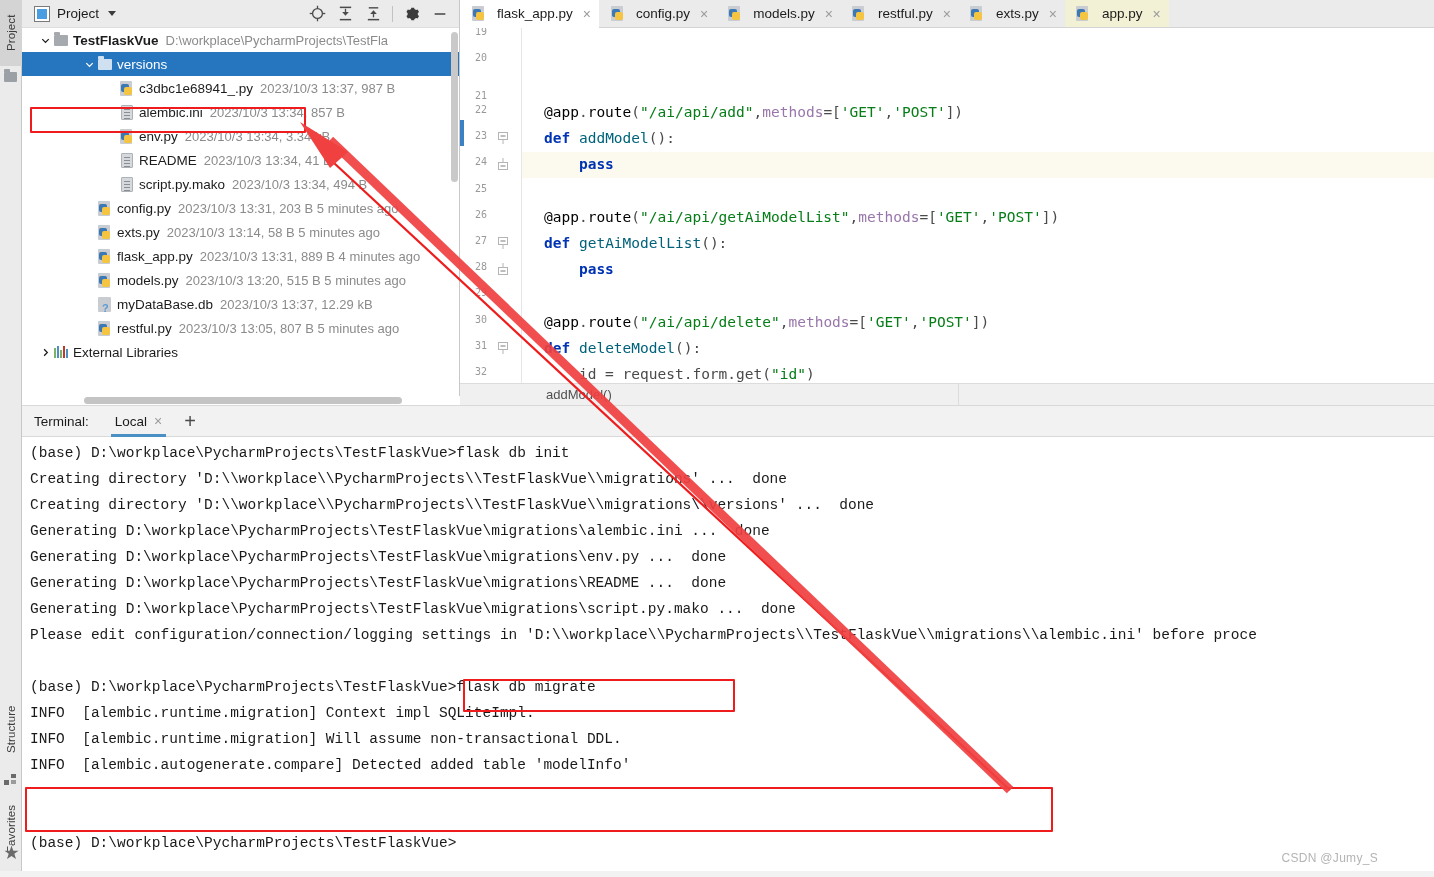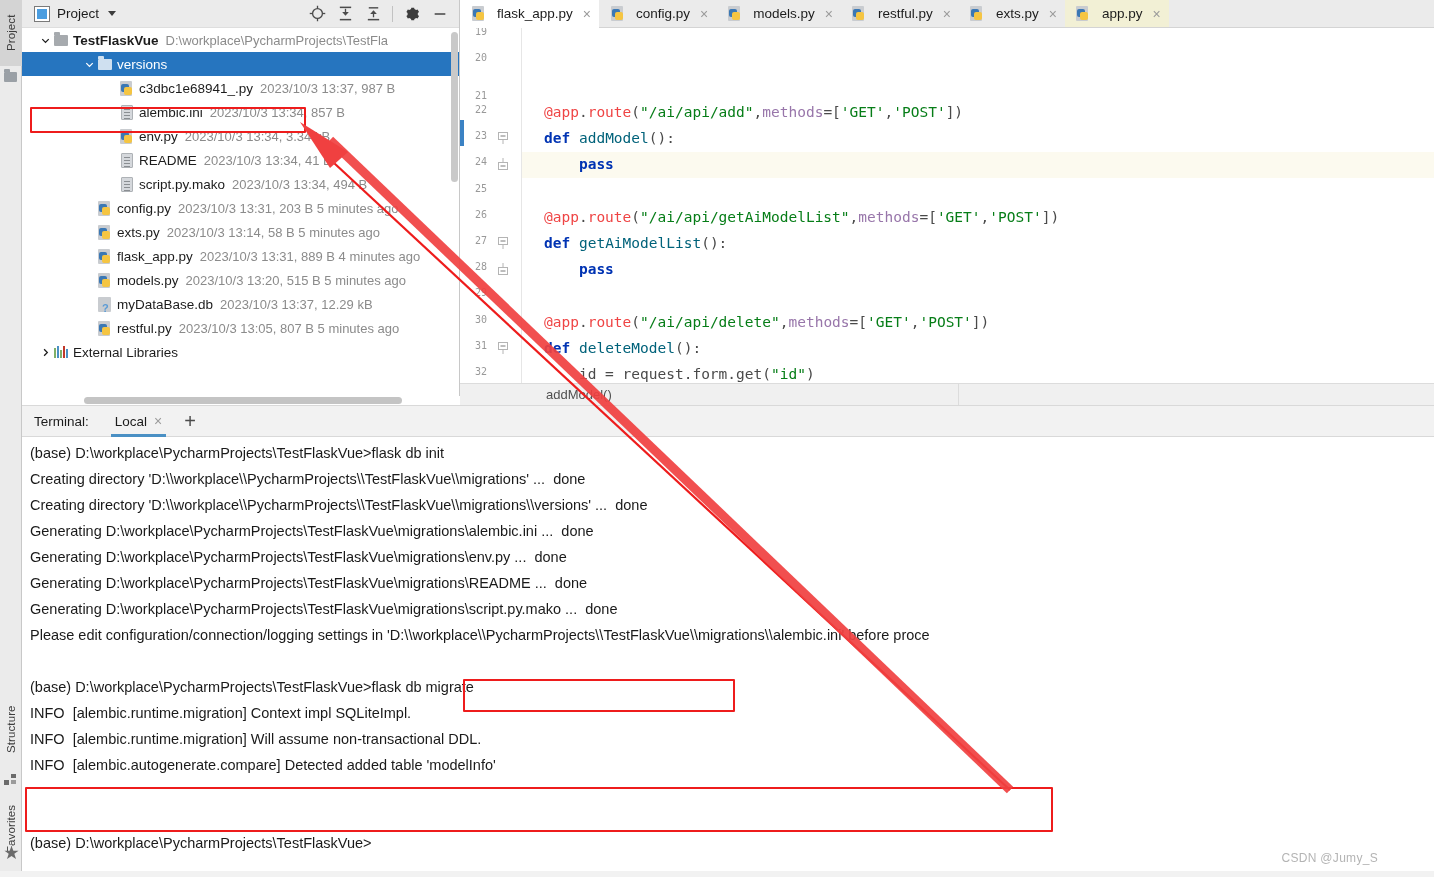--- a/index.html
+++ b/index.html
@@ -141,21 +141,21 @@
     position:absolute; left:38px; width:11px; height:11px;
   }
   .code-area { position:absolute; left:62px; top:0; right:0; height:360px; }
   .cl {
     position:absolute; left:22px; white-space:pre;
     font-family:"DejaVu Sans Mono", monospace; font-size:14.5px; color:#000000;
   }
   .hl-line { position:absolute; left:0; right:0; height:26px; background:#fcfaef; }
   .caret-col { position:absolute; left:0; top:92px; width:4px; height:26px; background:#3b82c4; }
   .tk-dec { color:#9876aa; }
-  .tk-dec2 { color:#ef4444; }
+  .tk-dec2 { color:#000000; }
   .tk-kw { color:#0033b3; font-weight:bold; }
   .tk-fn { color:#00627a; }
   .tk-str { color:#067d17; }
   .tk-gray { color:#4a4a4a; }
 
   .breadcrumb {
     position:absolute; left:0; bottom:0; width:974px; height:22px; background:#f0f0f0;
     border-top:1px solid #dcdcdc; display:flex; align-items:center;
   }
   .breadcrumb .crumb { font-size:13px; color:#505050; margin-left:86px; }
@@ -171,21 +171,21 @@
   .term-tab {
     display:flex; align-items:center; gap:7px; padding:0 10px; height:31px;
     font-size:13.5px; color:#1c1c1c; position:relative;
   }
   .term-tab.active::after { content:''; position:absolute; left:6px; right:6px; bottom:0; height:3px; background:#4a90c4;}
   .term-tab .x { color:#9a9a9a; font-size:14px;}
   .term-plus { font-size:20px; color:#4b4b4b; padding:0 12px; line-height:1;}
 
   .term-body {
     position:relative; height:439px; background:#ffffff; overflow:hidden;
-    font-family:Liberation Sans, sans-serif; font-size:14.5px; color:#1a1a1a;
+    font-family:Liberation Mono, monospace; font-size:14.5px; color:#1a1a1a;
   }
   .tline { position:absolute; left:8px; white-space:pre; }
   .term-cursor { position:absolute; width:9px; height:19px; border:1.5px solid #1a1a1a; }
 
   .term-hscroll { position:absolute; left:0; bottom:0; height:8px; width:1412px; }
   .term-hscroll .thumb { position:absolute; left:260px; top:1px; width:100px; height:6px; background:#c4c4c4; border-radius:3px;}
 
   
   .anno-box { position:absolute; border:2.5px solid #ee1c1c; border-radius:1px; pointer-events:none; }
   .anno-arrow { position:absolute; left:0; top:0; pointer-events:none; }

